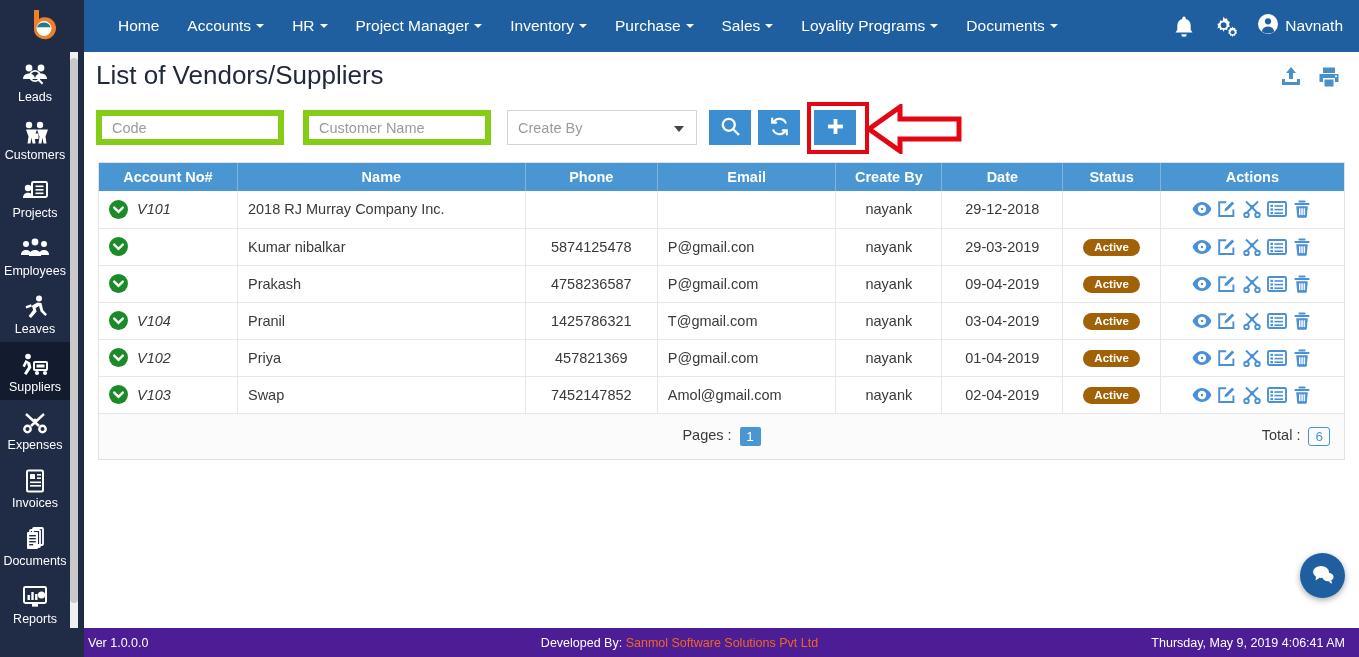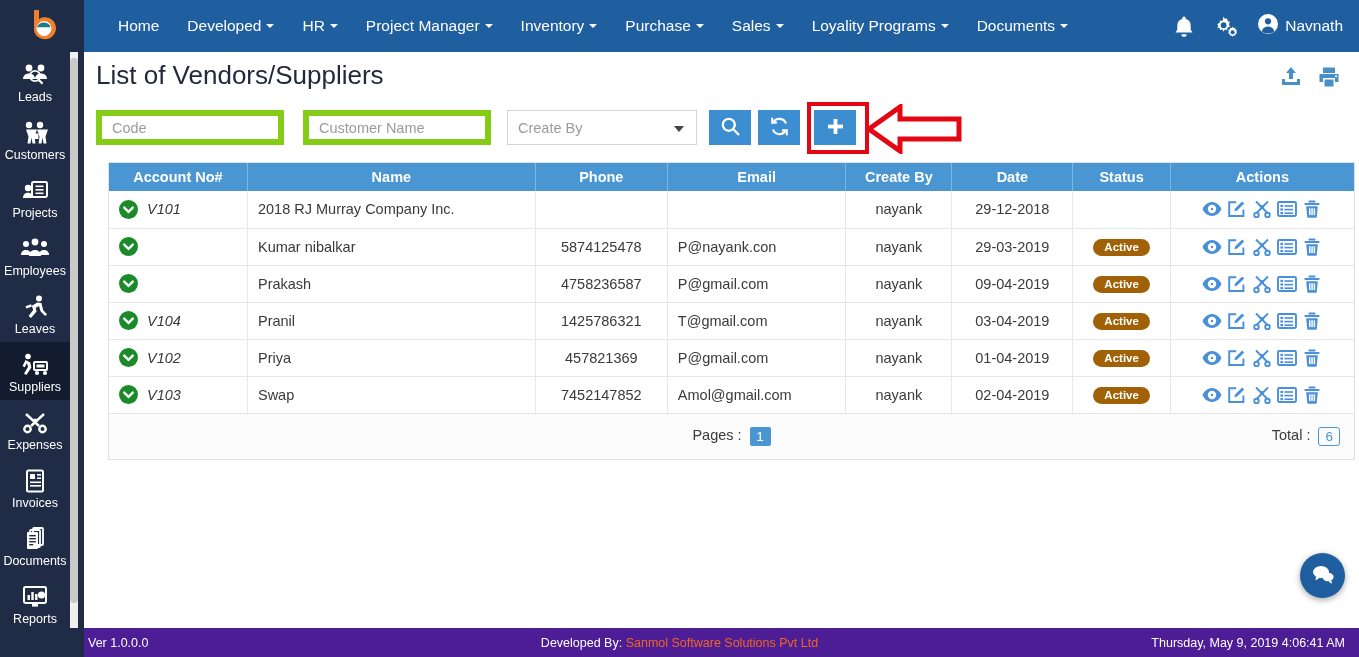--- a/index.html
+++ b/index.html
@@ -105,21 +105,21 @@
 
   
   .anno-box {
     position:absolute; left:807px; top:102px; width:62px; height:52px;
     border:4px solid #e30613; background:transparent; z-index:20; pointer-events:none;
   }
   .anno-arrow { position:absolute; left:866px; top:104px; z-index:20; pointer-events:none; }
 
   
   .tablewrap {
-    position:absolute; left:30px; top:110px; width:1247px;
+    position:absolute; left:20px; top:110px; width:1247px;
     border:1px solid #e2e2e2; background:#fff;
   }
   table { width:100%; border-collapse:collapse; }
   thead th {
     background:#4a96d2; color:#ffffff; font-size:14.5px; font-weight:bold;
     height:28px; border-right:1px solid #7fb4de; text-align:center;
     white-space:nowrap;
   }
   thead th:last-child { border-right:none; }
   tbody td {
@@ -347,21 +347,21 @@
     <div class="side-track"></div>
     <div class="side-thumb"></div>
   </div>
 
   <div class="topnav">
     <div class="nav-left">
       <div class="nav-item">
         <span>Home</span>
       </div>
       <div class="nav-item">
-        <span>Developed</span>
+        <span>Accounts</span>
         <i class="caret"></i>
       </div>
       <div class="nav-item">
         <span>HR</span>
         <i class="caret"></i>
       </div>
       <div class="nav-item">
         <span>Project Manager</span>
         <i class="caret"></i>
       </div>
@@ -558,21 +558,21 @@
                   <span class="green-dot">
                     <svg width="19" height="19" viewBox="0 0 19 19" fill="none" stroke="#fff" stroke-width="2.4" stroke-linecap="round">
                       <path d="M5.2 7.6L9.5 11.8 13.8 7.6"></path>
                     </svg>
                   </span>
                   <span></span>
                 </span>
               </td>
               <td class="c-name">Kumar nibalkar</td>
               <td class="c-phone">5874125478</td>
-              <td class="c-email" style="text-align: left;">P@nayank.con</td>
+              <td class="c-email" style="text-align: left;">P@gmail.con</td>
               <td class="c-by">nayank</td>
               <td class="c-date">29-03-2019</td>
               <td class="c-status"><span class="badge-active">Active</span></td>
               <td class="c-actions">
                 <span class="act-row">
                   <span>
                     <svg width="20" height="18" viewBox="0 0 20 18" fill="#4a90d9">
                       <path d="M10 2C5 2 1.6 6 .6 9c1 3 4.4 7 9.4 7s8.4-4 9.4-7c-1-3-4.4-7-9.4-7zm0 11.2A4.2 4.2 0 1 1 14.2 9 4.2 4.2 0 0 1 10 13.2z"></path>
                       <circle cx="10" cy="9" r="2.3" fill="#fff"></circle>
                       <circle cx="10" cy="9" r="1.2" fill="#4a90d9"></circle>

